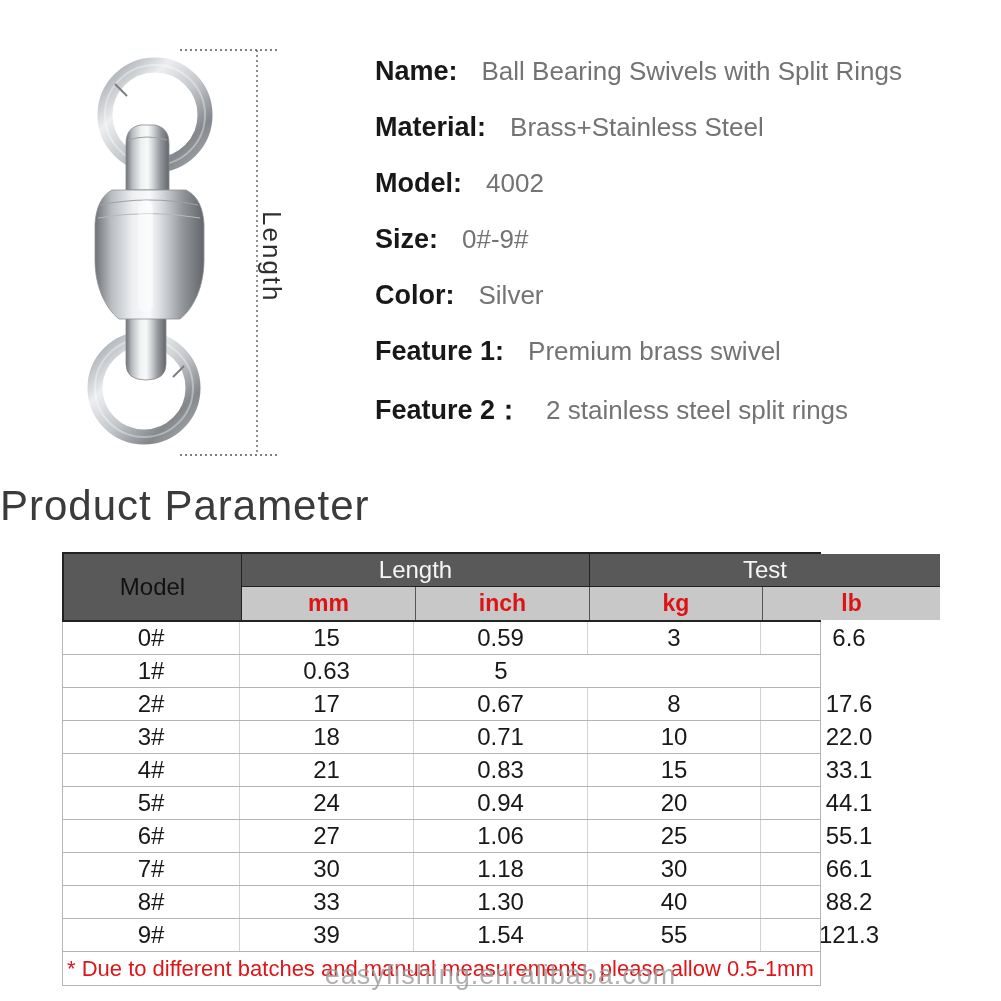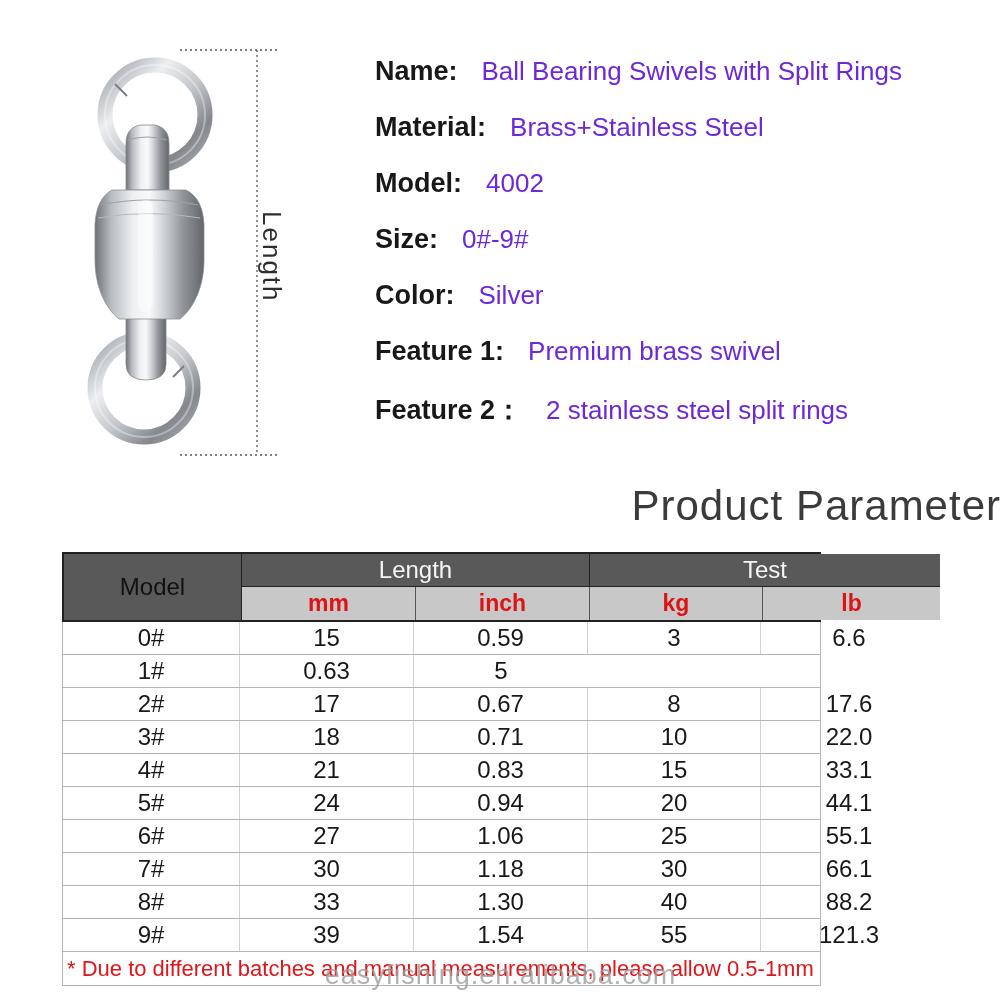--- a/index.html
+++ b/index.html
@@ -14,25 +14,25 @@
   .dim-label{
     position:absolute;left:196px;top:183px;
     writing-mode:vertical-rl;
     font-size:26px;color:#2e2e2e;letter-spacing:2px;
   }
 
   
   .specs{position:absolute;left:375px;top:56px;width:615px;display:flex;flex-direction:column;gap:24px;}
   .spec-row{display:flex;align-items:baseline;height:32px;white-space:nowrap;}
   .spec-label{font-weight:bold;font-size:27px;color:#181818;margin-right:24px;}
-  .spec-value{font-size:26px;color:#6d28d9;}
+  .spec-value{font-size:26px;color:#737373;}
 
   
   .section-title{
-    position:absolute;left:0;top:482px;width:1001px;text-align:right;
+    position:absolute;left:0;top:482px;width:1001px;text-align:left;
     font-size:42px;color:#3b3b3b;letter-spacing:1px;
   }
 
   
   .spec-table{position:absolute;left:62px;top:552px;width:759px;font-size:24px;}
   .thead{
     display:grid;
     grid-template-columns:178px 174px 174px 173px 177px;
     grid-template-rows:33px 33px;
     border:2px solid #222222;box-sizing:border-box;

